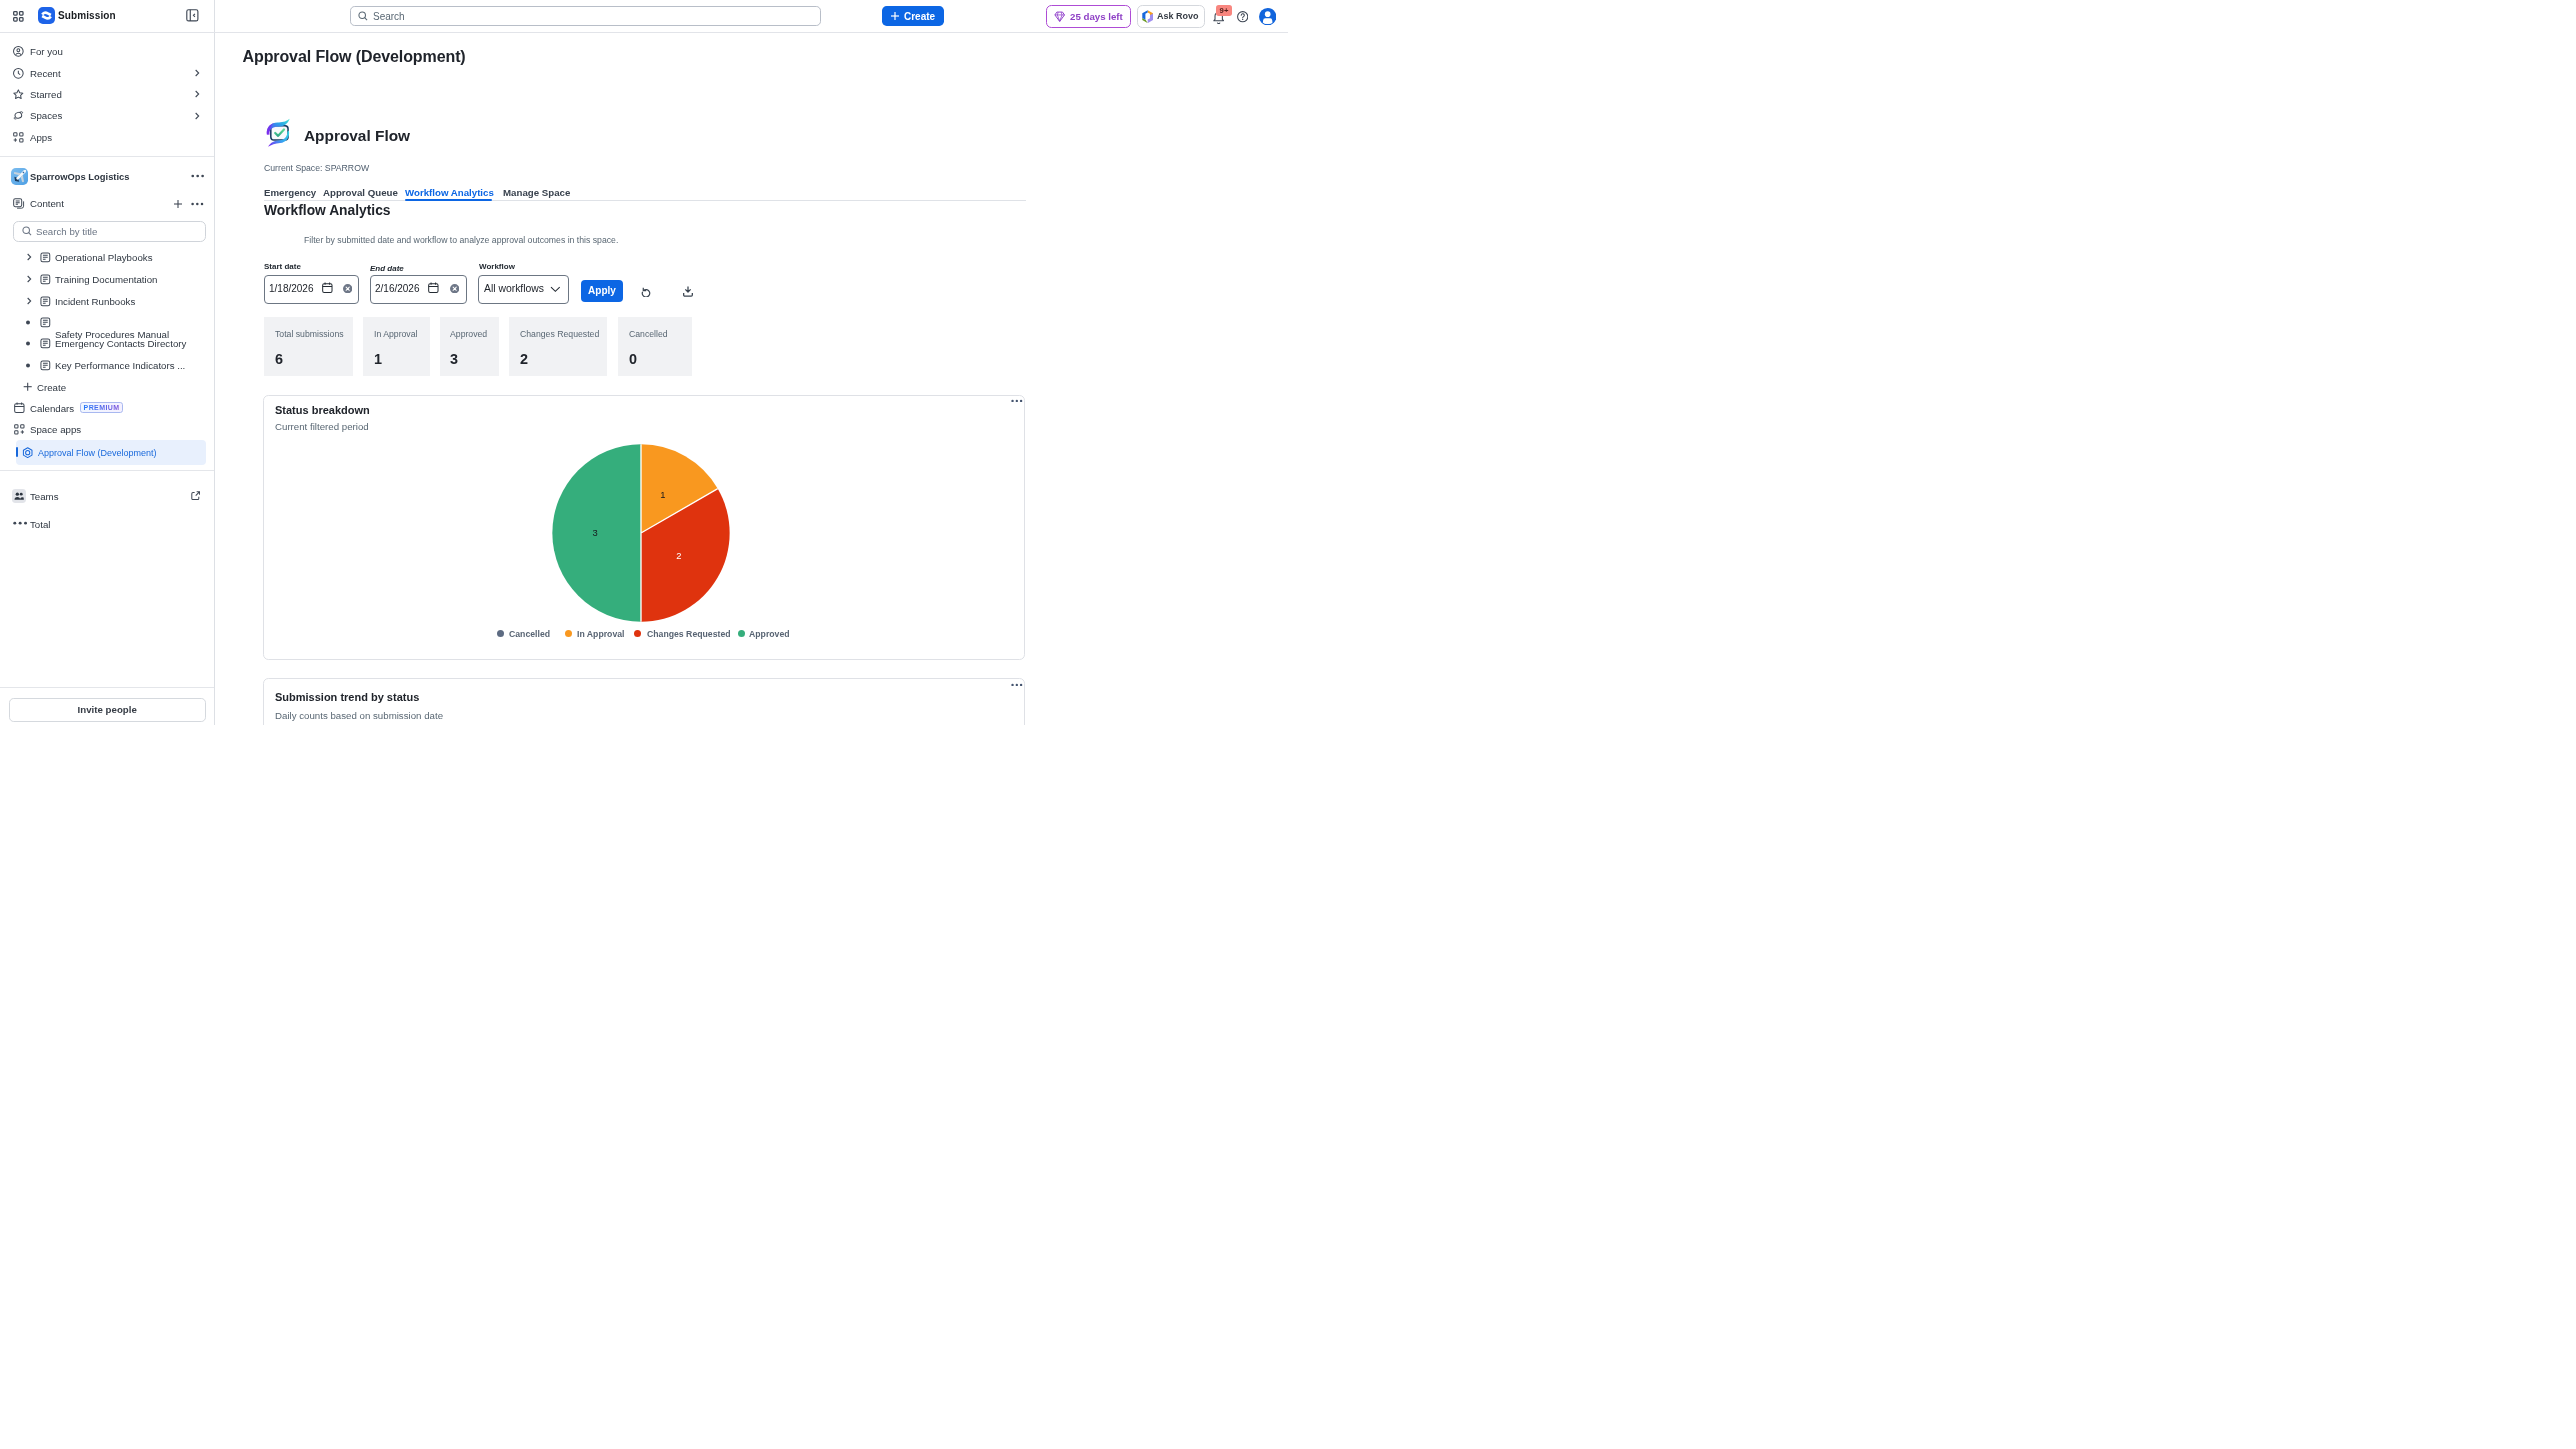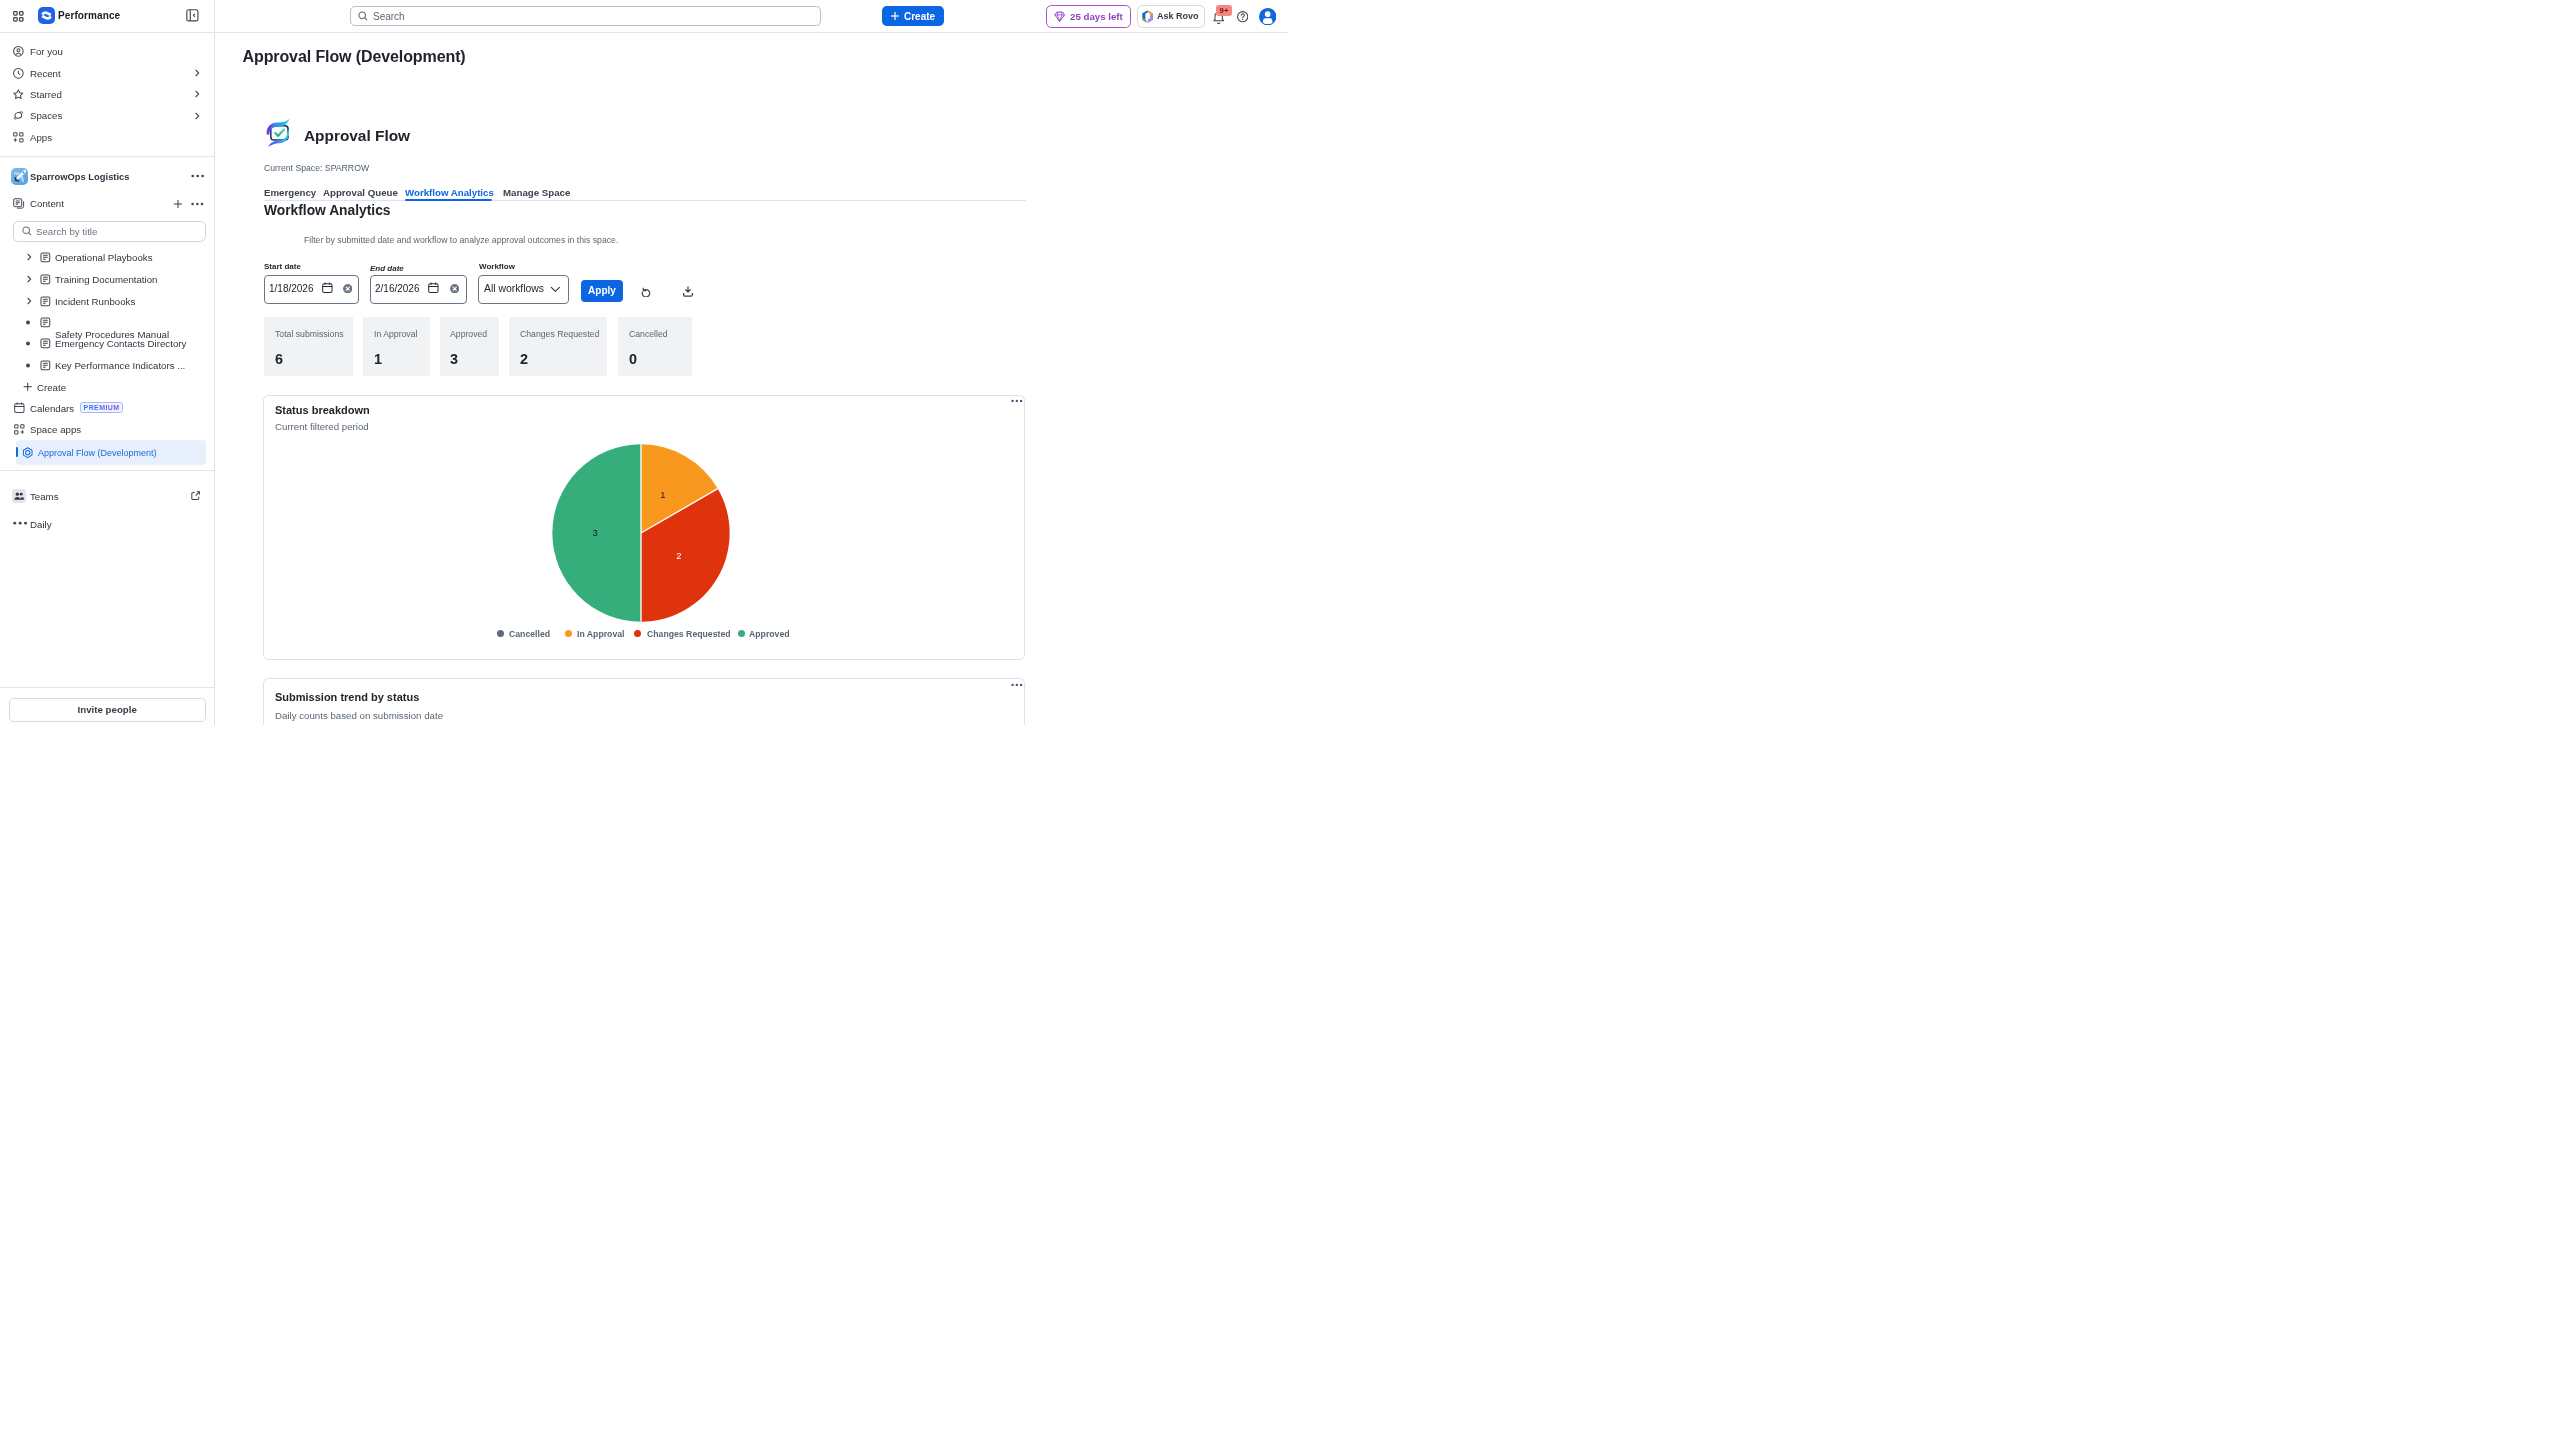--- a/index.html
+++ b/index.html
@@ -26,21 +26,21 @@
         <rect x="9.8" y="1" width="5.2" height="5.2" rx="1.2"></rect>
     <rect x="1" y="9.8" width="5.2" height="5.2" rx="1.2"></rect>
         <rect x="9.8" y="9.8" width="5.2" height="5.2" rx="1.2"></rect>
   </svg>
 
   <svg class="abs" style="left:38px;top:7.4px;" width="17" height="17" viewBox="0 0 25 25">
     <rect x="0" y="0" width="25" height="25" rx="7.2" fill="#1D63E8"></rect>
     <path d="M6.2 10.9 C 8.4 7.7, 11.4 7.5, 14.4 9.3 L 18.9 11.8" fill="none" stroke="#fff" stroke-width="3.9"></path>
     <path d="M18.8 14.1 C 16.6 17.3, 13.6 17.5, 10.6 15.7 L 6.1 13.2" fill="none" stroke="#fff" stroke-width="3.9"></path>
   </svg>
-  <div class="abs" style="left:58px;top:10px;font-size:10px;font-weight:700;color:#191C20;letter-spacing:0.1px;">Performance</div>
+  <div class="abs" style="left:58px;top:10px;font-size:10px;font-weight:700;color:#191C20;letter-spacing:0.1px;">Submission</div>
 
   <svg class="abs" style="left:186px;top:9px;" width="12.7" height="12.7" viewBox="0 0 19 19" fill="none" stroke="#3E4754" stroke-width="1.7">
     <rect x="1.2" y="1.2" width="16.6" height="16.6" rx="2.6"></rect>
     <line x1="6.4" y1="1.2" x2="6.4" y2="17.8"></line>
     <path d="M13.4 7.2 L11.1 9.5 L13.4 11.8" stroke-width="1.6"></path>
   </svg>
 
   <div class="abs" style="left:350px;top:6px;width:471px;height:20px;border:0.7px solid #B8BEC8;border-radius:4.7px;"></div>
   <svg class="abs" style="left:358px;top:11px;" width="10" height="10" viewBox="0 0 15 15" fill="none" stroke="#596773" stroke-width="1.6">
     <circle cx="6.3" cy="6.3" r="4.9"></circle>
@@ -271,21 +271,21 @@
   <svg class="abs" style="left:191px;top:459px;" width="9.4" height="9.4" viewBox="0 0 14 14" fill="none" stroke="#3E4754" stroke-width="1.5">
     <path d="M5.4 2.4 H3 a1.8 1.8 0 0 0 -1.8 1.8 V11 A1.8 1.8 0 0 0 3 12.8 h6.8 a1.8 1.8 0 0 0 1.8 -1.8 V8.6"></path>
     <path d="M8.4 1.2 h4.4 v4.4 M12.6 1.4 L7 7"></path>
   </svg>
 
   <svg class="abs" style="left:13.4px;top:489px;" width="15" height="4.3" viewBox="0 0 22.400000000000002 6.4">
         <circle cx="2.7" cy="3.2" r="2.2" fill="#3E4754"></circle>
         <circle cx="10.700000000000001" cy="3.2" r="2.2" fill="#3E4754"></circle>
         <circle cx="18.700000000000003" cy="3.2" r="2.2" fill="#3E4754"></circle>
       </svg>
-  <div class="abs" style="left:30px;top:487px;font-size:9.7px;color:#2E3640;">Daily</div>
+  <div class="abs" style="left:30px;top:487px;font-size:9.7px;color:#2E3640;">Total</div>
 
   <div class="abs" style="left:0;top:124px;width:214px;height:0.7px;background:#E4E6EA;"></div>
 
   <div class="abs" style="left:0;top:438px;width:214px;height:0.7px;background:#E4E6EA;"></div>
 
   <div class="abs" style="left:0;top:655px;width:214px;height:0.7px;background:#E4E6EA;"></div>
 
   <div class="abs" style="left:8.7px;top:666px;width:197px;height:23.5px;border:0.7px solid #D5D9DE;border-radius:4.7px;font-size:9.7px;font-weight:600;color:#363C45;text-align:center;line-height:22px;">Invite people</div>
 </div>
 

